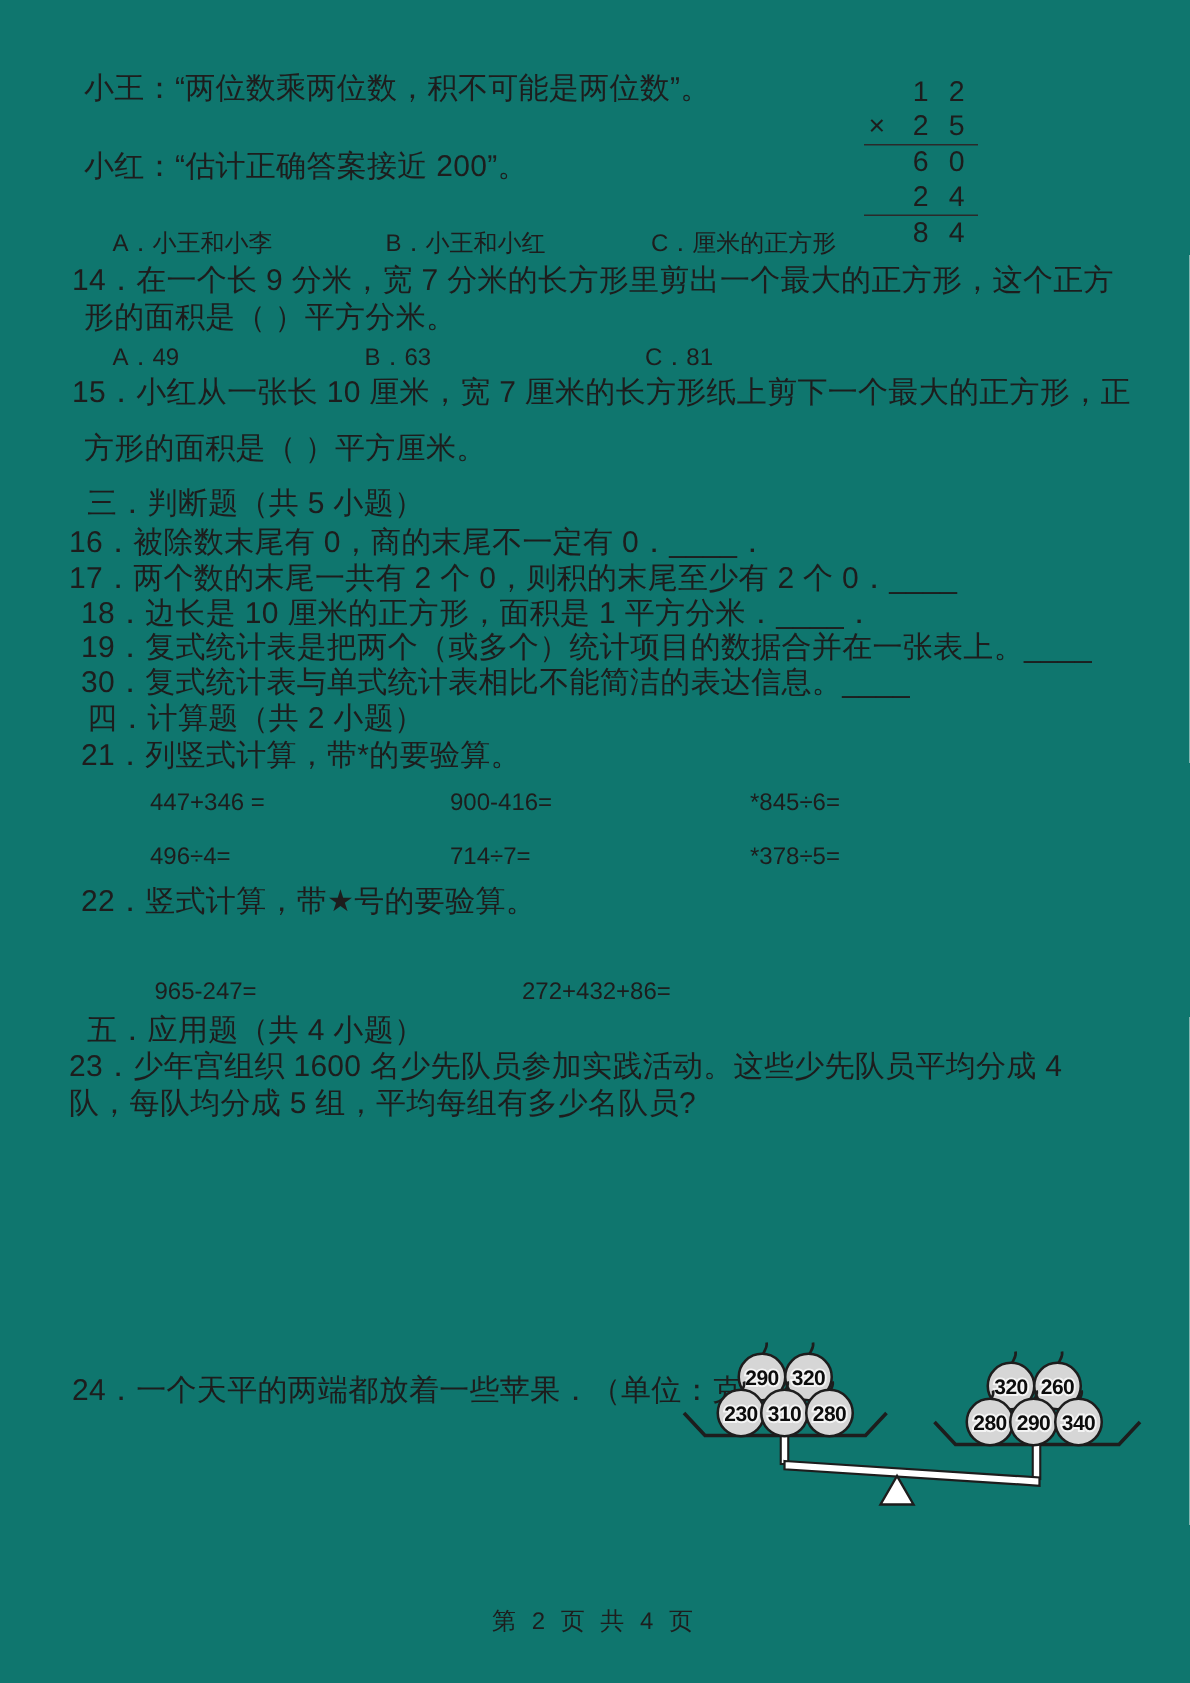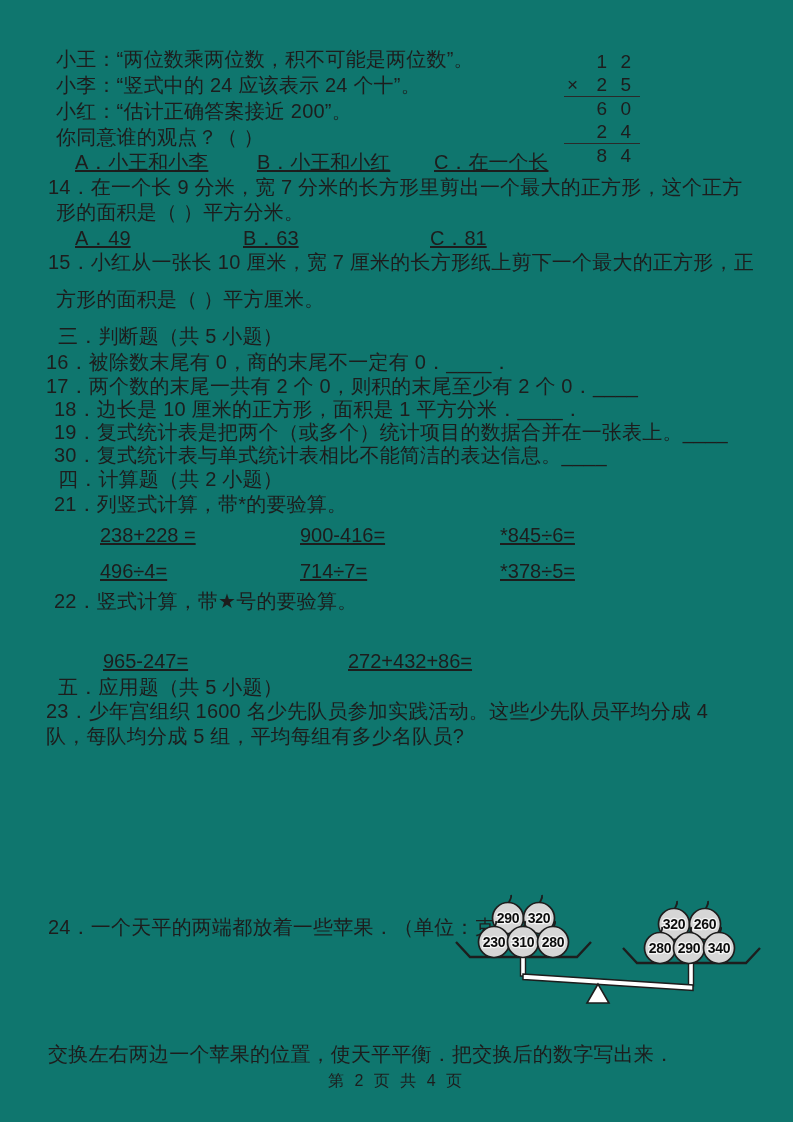--- a/index.html
+++ b/index.html
@@ -4,27 +4,27 @@
 <style>
   html,body{margin:0;padding:0;background:#e8e8e8;}
   .page{
     position:relative;width:793px;height:1122px;background:#0f766e;
     font-family:"Liberation Sans","DejaVu Sans",sans-serif;color:#1d1d1d;
     overflow:hidden;margin:0 auto;
   }
   .ln{position:absolute;margin:0;font-size:20px;line-height:23px;white-space:nowrap;letter-spacing:.2px;}
   .x46{left:46px}.x48{left:48px}.x54{left:54px}.x56{left:56px}.x58{left:58px}
   .row{position:absolute;left:0;margin:0;width:100%;height:24px;}
-  .row span{position:absolute;font-size:20px;line-height:23px;white-space:nowrap;text-decoration:underline;}
+  .row span{position:absolute;font-size:16px;line-height:23px;white-space:nowrap;}
   .opt-a{left:75px}.opt-b{left:243px}.opt-c{left:430px}
   .opt-b13{left:257px}.opt-c13{left:434px}
   .c1{left:100px}.c2{left:300px}.c3{left:500px}
   .d1{left:103px}.d2{left:348px}
   
-  .mult{position:absolute;left:564px;top:50px;width:76px;font-size:19px;color:#1d1d1d;}
+  .mult{position:absolute;left:576px;top:50px;width:76px;font-size:19px;color:#1d1d1d;}
   .m-row{height:23px;line-height:23px;text-align:right;padding-right:5px;letter-spacing:4px;}
   .m-sign{display:flex;justify-content:space-between;padding-left:3px;}
   .m-under{border-bottom:1.7px solid #2a2a2a;}
   
   .scale-fig{position:absolute;left:450px;top:891px;width:330px;height:125px;}
   .pan{fill:none;stroke:#1d1d1d;stroke-width:2.4;stroke-linejoin:miter;}
   .stem-rect{fill:#ffffff;stroke:#1d1d1d;stroke-width:1.4;}
   .beam{fill:#ffffff;stroke:#1d1d1d;stroke-width:1.5;}
   .fulcrum{fill:#ffffff;stroke:#1d1d1d;stroke-width:1.6;}
   .apple circle{fill:#d6d6d6;stroke:#1d1d1d;stroke-width:1.7;}
@@ -35,39 +35,37 @@
     font-family:"Liberation Sans","DejaVu Sans",sans-serif;letter-spacing:-.3px;
   }
   .footer{position:absolute;top:1071px;left:0;width:100%;text-align:center;font-size:16px;letter-spacing:3px;margin:0;}
 </style>
 </head>
 <body>
 
 <div class="page">
 
   <p class="ln x56" style="top:48px">小王：“两位数乘两位数，积不可能是两位数”。</p>
-  <p class="ln x56" style="top:74px">小李：“竖式中的 24 应该表示 24 个十”。</p>
   <p class="ln x56" style="top:100px">小红：“估计正确答案接近 200”。</p>
-  <p class="ln x56" style="top:126px">你同意谁的观点？（  ）</p>
 
   <div class="mult">
     <div class="m-row">1 2</div>
     <div class="m-row m-sign m-under">
       <span>×</span>
       <span>2 5</span>
     </div>
     <div class="m-row">6 0</div>
     <div class="m-row m-under">2 4</div>
     <div class="m-row">8 4</div>
   </div>
 
   <p class="row" style="top:151px">
     <span class="opt-a">A．小王和小李</span>
     <span class="opt-b13">B．小王和小红</span>
-    <span class="opt-c13">C．在一个长</span>
+    <span class="opt-c13">C．厘米的正方形</span>
   </p>
 
   <p class="ln x48" style="top:176px">14．在一个长 9 分米，宽 7 分米的长方形里剪出一个最大的正方形，这个正方</p>
   <p class="ln x56" style="top:201px">形的面积是（  ）平方分米。</p>
   <p class="row" style="top:227px">
     <span class="opt-a">A．49</span>
     <span class="opt-b">B．63</span>
     <span class="opt-c">C．81</span>
   </p>
 
@@ -77,36 +75,36 @@
   <p class="ln x58" style="top:325px">三．判断题（共 5 小题）</p>
   <p class="ln x46" style="top:351px">16．被除数末尾有 0，商的末尾不一定有 0．____．</p>
   <p class="ln x46" style="top:375px">17．两个数的末尾一共有 2 个 0，则积的末尾至少有 2 个 0．____</p>
   <p class="ln x54" style="top:398px">18．边长是 10 厘米的正方形，面积是 1 平方分米．____．</p>
   <p class="ln x54" style="top:421px">19．复式统计表是把两个（或多个）统计项目的数据合并在一张表上。____</p>
   <p class="ln x54" style="top:444px">30．复式统计表与单式统计表相比不能简洁的表达信息。____</p>
 
   <p class="ln x58" style="top:468px">四．计算题（共 2 小题）</p>
   <p class="ln x54" style="top:493px">21．列竖式计算，带*的要验算。</p>
   <p class="row" style="top:524px">
-    <span class="c1">238+228 =</span>
+    <span class="c1">447+346 =</span>
     <span class="c2">900-416=</span>
     <span class="c3">*845÷6=</span>
   </p>
   <p class="row" style="top:560px">
     <span class="c1">496÷4=</span>
     <span class="c2">714÷7=</span>
     <span class="c3">*378÷5=</span>
   </p>
   <p class="ln x54" style="top:590px">22．竖式计算，带★号的要验算。</p>
   <p class="row" style="top:650px">
     <span class="d1">965-247=</span>
     <span class="d2">272+432+86=</span>
   </p>
 
-  <p class="ln x58" style="top:676px">五．应用题（共 5 小题）</p>
+  <p class="ln x58" style="top:676px">五．应用题（共 4 小题）</p>
   <p class="ln x46" style="top:700px">23．少年宫组织 1600 名少先队员参加实践活动。这些少先队员平均分成 4</p>
   <p class="ln x46" style="top:725px">队，每队均分成 5 组，平均每组有多少名队员?</p>
 
   <p class="ln x48" style="top:916px">24．一个天平的两端都放着一些苹果．（单位：克）</p>
 
   <svg class="scale-fig" viewBox="0 0 330 125">
 
     <path class="pan" d="M6,51 L20,66 L127,66 L141,51"></path>
     <path class="pan" d="M173,57 L187,72 L296,72 L310,57"></path>
 
@@ -162,17 +160,16 @@
         <circle r="15.5"></circle>
       <text y="5">290</text>
     </g>
     <g class="apple" transform="translate(269,57)">
       <path class="stem" d="M0,-13 C1,-17 3,-18 2,-21"></path>
         <circle r="15.5"></circle>
       <text y="5">340</text>
     </g>
   </svg>
 
-  <p class="ln x48" style="top:1043px">交换左右两边一个苹果的位置，使天平平衡．把交换后的数字写出来．</p>
 
   <p class="footer">第 2 页 共 4 页</p>
 
 </div>
 
 </body></html>

